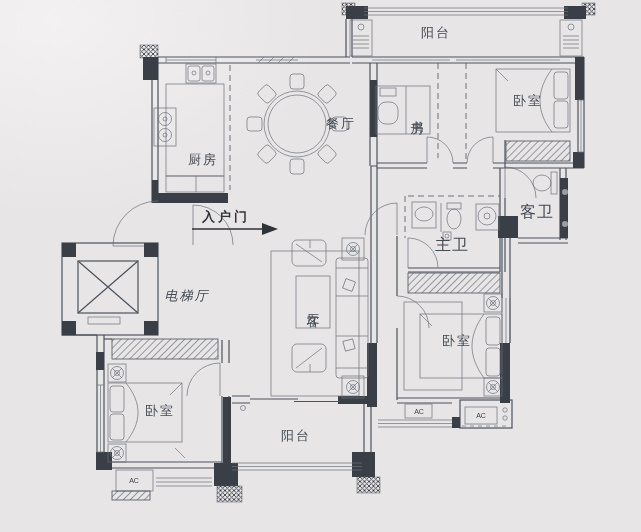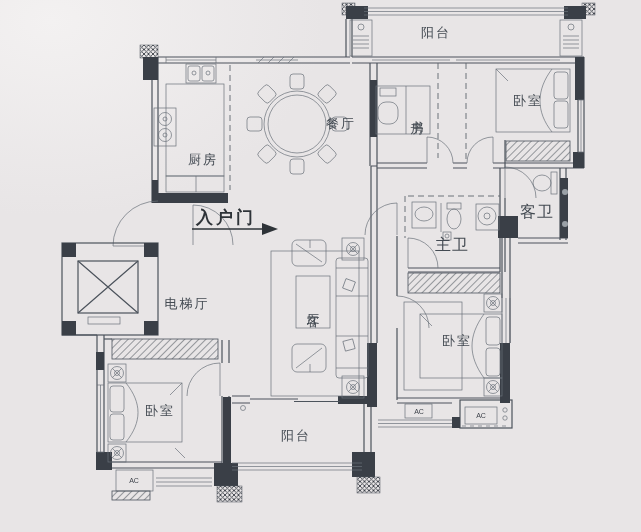--- a/index.html
+++ b/index.html
@@ -13,21 +13,21 @@
     background:radial-gradient(ellipse 420px 300px at 8% 4%, #f3f1f1 0%, #e8e5e6 65%);
   }
   #plan svg{position:absolute;left:0;top:0;}
   .lbl{
     position:absolute;transform:translate(-50%,-50%);
     font-size:13px;color:#434a52;letter-spacing:2px;white-space:nowrap;
     user-select:none;
   }
   .lbl.small{font-size:16px;letter-spacing:1px;}
   .lbl.vert{writing-mode:vertical-rl;letter-spacing:0;line-height:1.15;}
-  .lbl.entry{font-size:17px;font-weight:bold;color:#2e3338;letter-spacing:3px;}
+  .lbl.entry{font-size:13px;font-weight:bold;color:#2e3338;letter-spacing:3px;}
   .lbl.ac{font-size:7px;font-family:"Liberation Sans",sans-serif;color:#3a3f47;letter-spacing:0;}
   
   .w{stroke:#4c535c;stroke-width:1.2;fill:none;}
   .t{stroke:#6a717a;stroke-width:0.7;fill:none;}
   .d{stroke:#5d646d;stroke-width:0.9;fill:none;stroke-dasharray:6 4;}
   .blk{fill:#3a3f47;stroke:none;}
   .ward{fill:url(#hatch);stroke:#4c535c;stroke-width:0.8;}
   .foot{fill:url(#xh);stroke:#4c535c;stroke-width:0.5;}
   .dot{fill:#9aa0a6;stroke:none;}
   .arrow{stroke:#2e3338;stroke-width:1.6;fill:none;}
@@ -333,21 +333,21 @@
 </svg>
 
   <div class="lbl" style="left:436px;top:33px;">阳台</div>
   <div class="lbl" style="left:203px;top:131px;margin-top:29px;">厨房</div>
   <div class="lbl" style="left:299px;top:124px;margin-left:42px;">餐厅</div>
   <div class="lbl vert" style="left:416px;top:110px;">书房</div>
   <div class="lbl" style="left:528px;top:101px;">卧室</div>
   <div class="lbl small" style="left:537px;top:212px;">客卫</div>
   <div class="lbl small" style="left:452px;top:245px;">主卫</div>
   <div class="lbl entry" style="left:226px;top:217px;">入户门</div>
-  <div class="lbl" style="left:187px;top:304px;">电梯厅</div>
+  <div class="lbl" style="left:187px;top:296px;font-style:italic;">电梯厅</div>
   <div class="lbl vert" style="left:312px;top:303px;">客厅</div>
   <div class="lbl" style="left:457px;top:341px;">卧室</div>
   <div class="lbl" style="left:160px;top:411px;">卧室</div>
   <div class="lbl" style="left:296px;top:436px;">阳台</div>
 
   <div class="lbl ac" style="left:419px;top:411px;">AC</div>
   <div class="lbl ac" style="left:481px;top:415px;">AC</div>
   <div class="lbl ac" style="left:134px;top:480px;">AC</div>
 </div>
 

